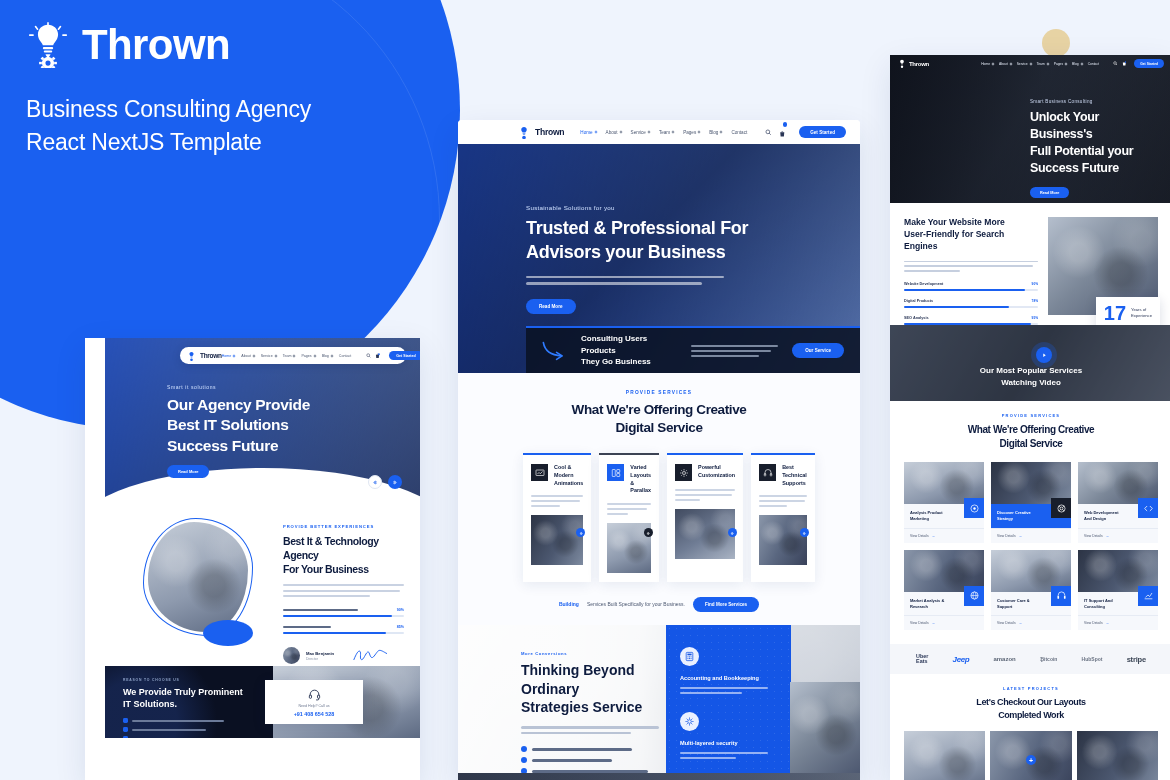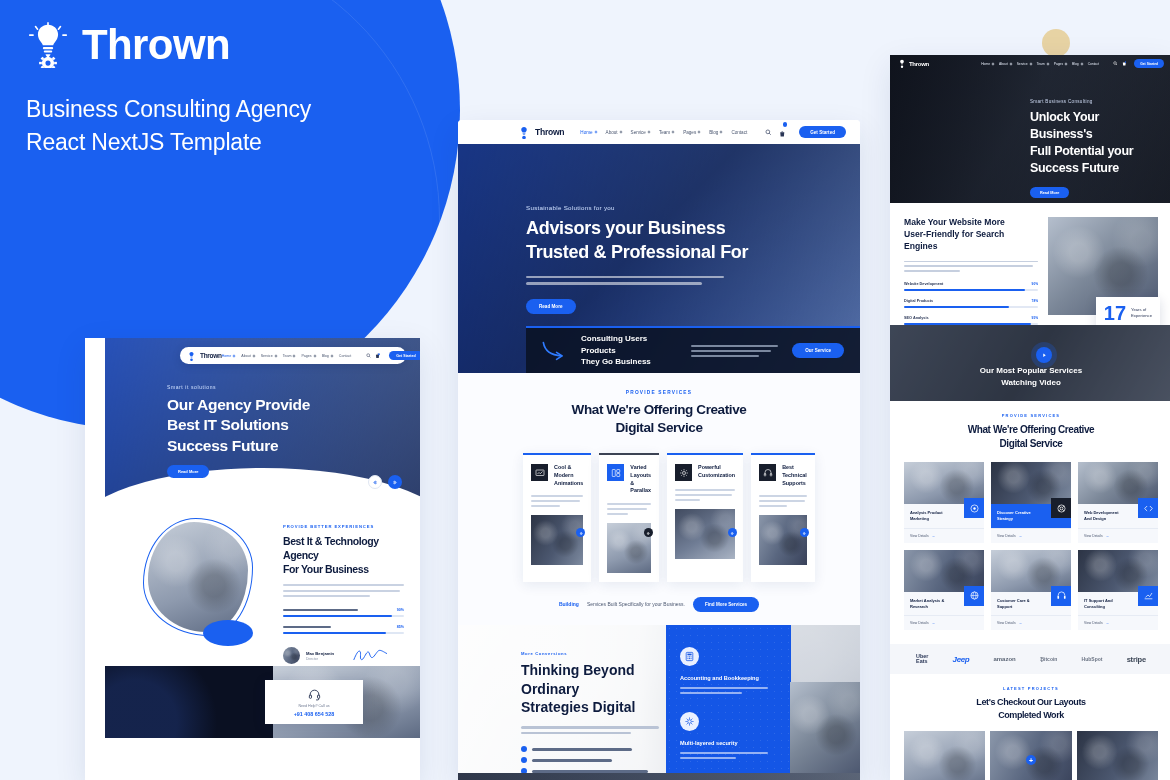--- a/index.html
+++ b/index.html
@@ -297,20 +297,41 @@
         <svg width="42" height="15" viewBox="0 0 60 22" style="margin-left:12px;">
           <path d="M2 17c4-10 7-14 9-12s-1 11 2 12 6-9 9-11 3 7 6 8 7-8 10-10 8 2 12 4" fill="none" stroke="#1a60f0" stroke-width="1.4" stroke-linecap="round"></path>
         </svg>
       </div>
     </div>
   </div>
 
   <div style="position:relative;height:72px;display:flex;overflow:hidden;">
     <div style="width:168px;background:#0a1022;position:relative;padding:12px 0 0 18px;">
       <div style="position:absolute;inset:0;background:radial-gradient(circle at 18% 78%, rgba(40,70,150,.36) 0 28%, transparent 55%);"></div>
+      <div style="position:relative;">
+        <div style="font-size:3.4px;color:#8fa3c8;letter-spacing:.8px;text-transform:uppercase;font-weight:700;">Reason to choose us</div>
+        <div style="color:#fff;font-size:9px;font-weight:700;line-height:1.36;margin-top:4px;">
+          <div>We Provide Truly Prominent</div>
+          <div>IT Solutions.</div>
+        </div>
+        <div style="margin-top:8px;">
+          <div style="display:flex;align-items:center;gap:4px;margin-bottom:4px;">
+            <span style="width:5px;height:5px;background:#1a60f0;border-radius:1.4px;display:inline-block;"></span>
+            <span class="blur-line" style="height:2.2px;width:92px;background:#6b7a99;"></span>
+          </div>
+          <div style="display:flex;align-items:center;gap:4px;margin-bottom:4px;">
+            <span style="width:5px;height:5px;background:#1a60f0;border-radius:1.4px;display:inline-block;"></span>
+            <span class="blur-line" style="height:2.2px;width:74px;background:#6b7a99;"></span>
+          </div>
+          <div style="display:flex;align-items:center;gap:4px;">
+            <span style="width:5px;height:5px;background:#1a60f0;border-radius:1.4px;display:inline-block;"></span>
+            <span class="blur-line" style="height:2.2px;width:104px;background:#6b7a99;"></span>
+          </div>
+        </div>
+      </div>
     </div>
     <div class="photo ph-d" style="flex:1;"></div>
     <div style="position:absolute;left:160px;top:14px;width:98px;height:44px;background:#fff;box-shadow:0 3px 12px rgba(10,30,80,.16);display:flex;flex-direction:column;align-items:center;justify-content:center;gap:3px;">
       <svg width="13" height="13" viewBox="0 0 24 24">
         <path d="M4 14v-2a8 8 0 0 1 16 0v2" fill="none" stroke="#0d1b3e" stroke-width="1.5"></path>
         <rect x="2.5" y="13" width="4" height="6" rx="1.6" fill="none" stroke="#0d1b3e" stroke-width="1.5"></rect>
         <rect x="17.5" y="13" width="4" height="6" rx="1.6" fill="none" stroke="#0d1b3e" stroke-width="1.5"></rect>
         <path d="M20 19v1a2 2 0 0 1-2 2h-3" fill="none" stroke="#0d1b3e" stroke-width="1.5"></path>
       </svg>
       <div style="font-size:3.6px;color:#6d7890;">Need Help? Call us</div>
@@ -377,22 +398,22 @@
       </span>
       <span class="sh-cta" style="font-size:4.6px;padding:3.6px 11px;margin-left:5px;">Get Started</span>
     </div>
   </div>
 
   <div class="hero-photo ph-a" style="height:229px;">
     <div class="tint-blue"></div>
     <div class="hero-copy" style="left:68px;top:60px;width:250px;">
       <div class="hero-kicker" style="font-size:6.2px;">Sustainable Solutions for you</div>
       <div class="hero-h1" style="font-size:18px;line-height:1.33;margin-top:6px;">
+        <div>Trusted &amp; Professional For</div>
         <div>Advisors your Business</div>
-        <div>Trusted &amp; Professional For</div>
       </div>
       <div style="margin-top:11px;">
         <div class="blur-line wt" style="height:2.4px;width:198px;margin-bottom:4px;"></div>
         <div class="blur-line wt" style="height:2.4px;width:176px;"></div>
       </div>
       <div class="btn-pill" style="font-size:4.6px;padding:5px 13px;display:inline-block;margin-top:14px;">Read More</div>
     </div>
 
     <div style="position:absolute;left:68px;right:0;bottom:0;height:47px;background:rgba(10,18,36,.88);border-top:2px solid #1a60f0;display:flex;align-items:center;padding:0 16px;gap:14px;z-index:4;">
       <svg width="25" height="20" viewBox="0 0 36 28">
@@ -528,21 +549,21 @@
   </div>
 
   <div style="position:relative;height:148px;display:flex;overflow:hidden;">
     <div class="photo ph-d" style="position:absolute;inset:0;opacity:.45;"></div>
     <div style="position:absolute;inset:0;background:linear-gradient(90deg,rgba(255,255,255,.93) 0%,rgba(255,255,255,.84) 45%,rgba(255,255,255,.5) 62%,rgba(255,255,255,0) 78%);"></div>
 
     <div style="position:relative;width:205px;padding:26px 0 0 63px;">
       <div style="font-size:4.2px;color:#1a60f0;font-weight:700;letter-spacing:.6px;">More Conversions</div>
       <div style="font-size:14px;font-weight:700;color:#0d1b3e;line-height:1.35;margin-top:5px;">
         <div>Thinking Beyond Ordinary</div>
-        <div>Strategies Digital</div>
+        <div>Strategies Service</div>
       </div>
       <div style="margin-top:9px;">
         <div class="blur-line" style="height:2.2px;width:138px;margin-bottom:3.6px;background:#b9c3d5;"></div>
         <div class="blur-line" style="height:2.2px;width:110px;background:#b9c3d5;"></div>
       </div>
       <div style="margin-top:12px;">
         <div style="display:flex;align-items:center;gap:5px;margin-bottom:5px;">
           <span style="width:6px;height:6px;background:#1a60f0;border-radius:50%;display:inline-block;"></span>
           <span class="blur-line dk" style="height:2.4px;width:100px;"></span>
         </div>

